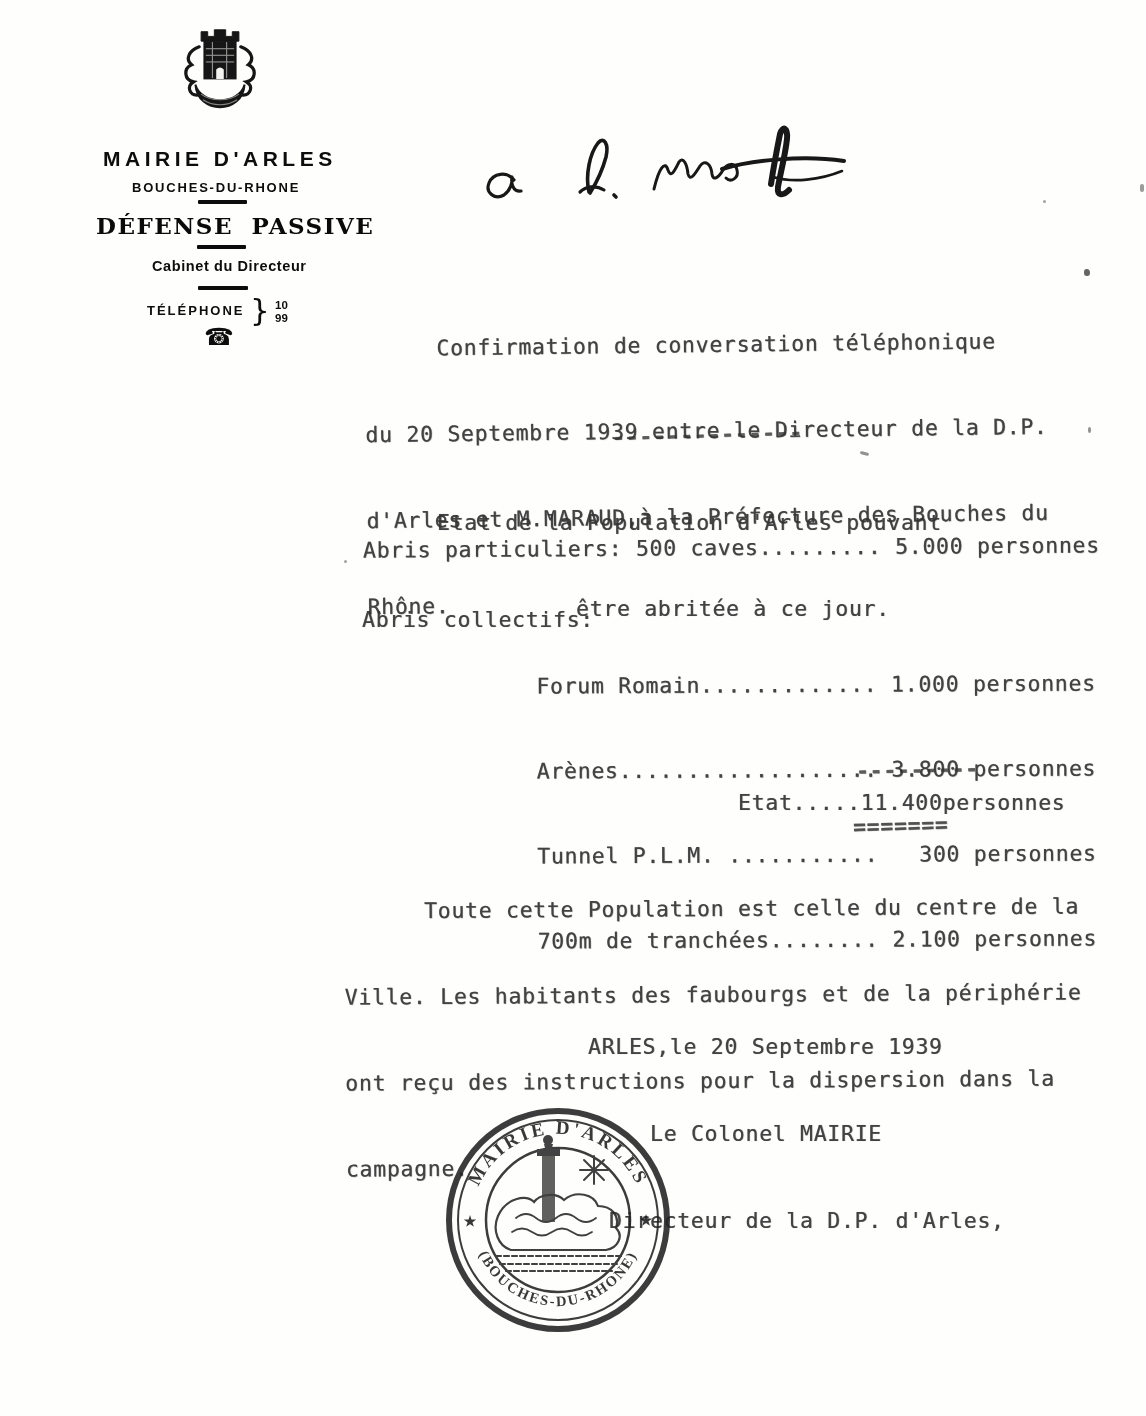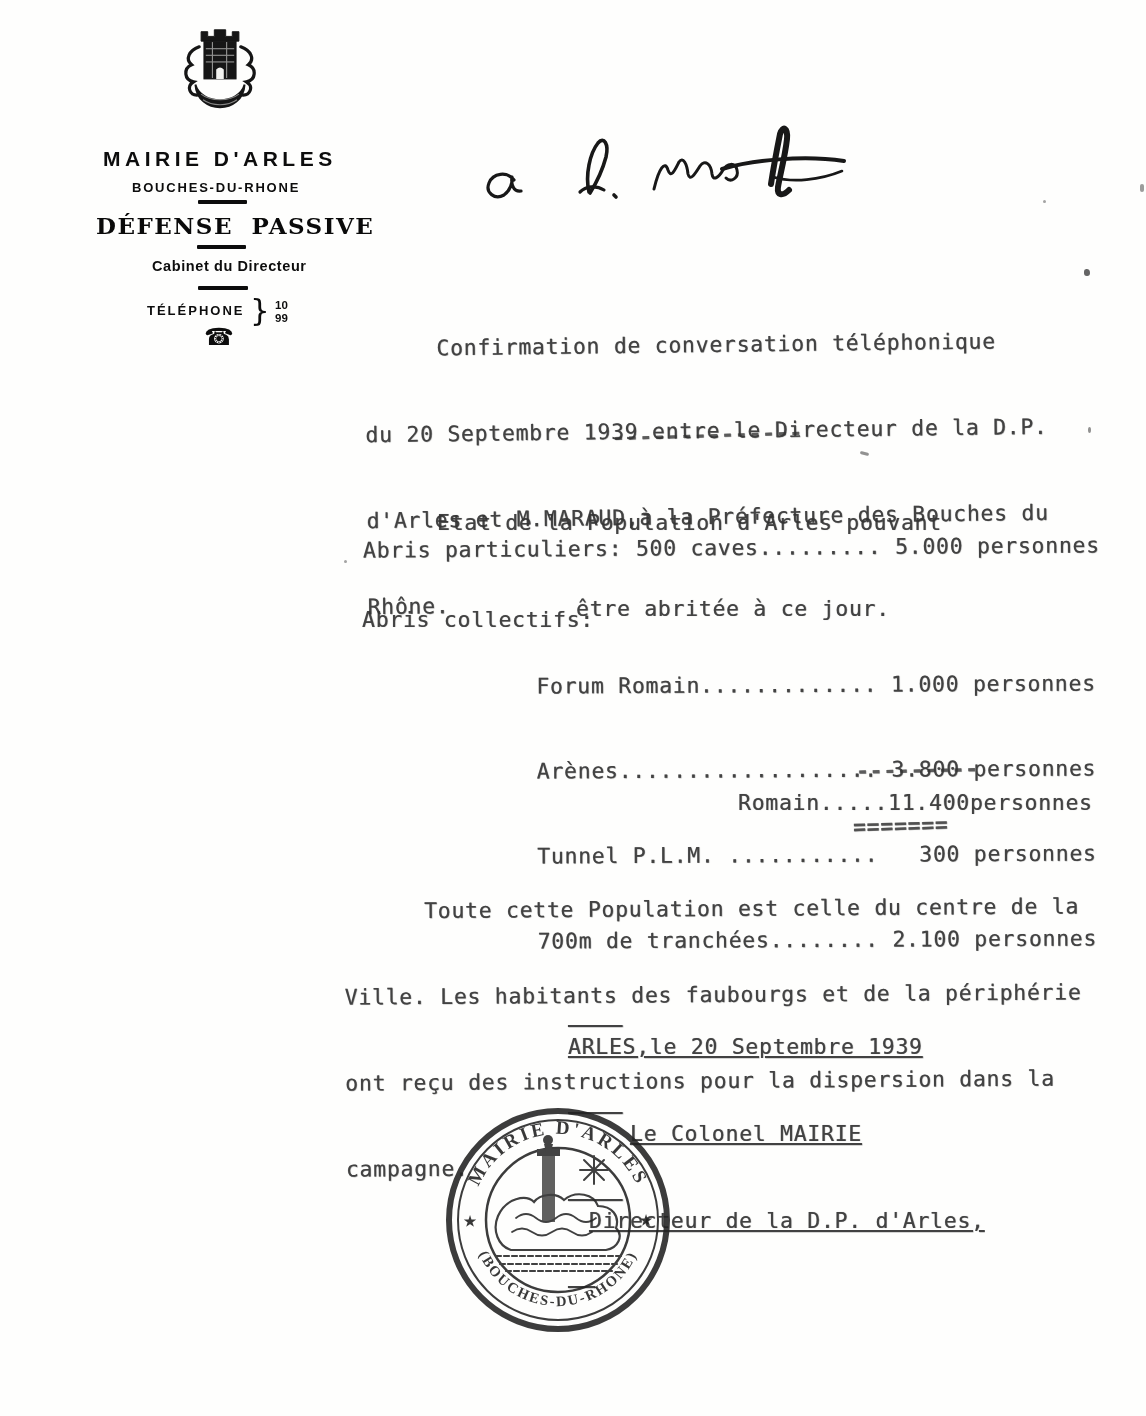--- a/index.html
+++ b/index.html
@@ -41,21 +41,21 @@
   .heading .ln2{margin-left:139px;}
   .abris-part{left:363px;top:530px;height:36px;line-height:36px;transform:rotate(-0.4deg);}
   .abris-coll{left:362px;top:574px;height:36px;line-height:36px;margin-top:28px;}
   .shelters{left:537px;top:617px;transform:rotate(-0.3deg);}
   .shelters .ln{height:35px;line-height:35px;}
   .col-rule{left:856px;top:757px;transform:rotate(-1.2deg);font-weight:bold;opacity:0.8;}
   .total{left:738px;top:786px;height:34px;line-height:34px;}
   .total-rule{left:853px;top:813px;transform:rotate(-1.5deg);font-weight:bold;opacity:0.85;}
   .para2{left:345px;top:841px;transform:rotate(-0.4deg);}
   .para2 .ln:first-child{text-indent:80px;}
-  .closing{left:568px;top:978px;text-decoration:underline;}
+  .closing{left:588px;top:978px;}
   .closing .ln{height:37px;line-height:37px;}
   .closing .ln2{margin-left:62px;}
   .closing .ln3{margin-left:21px;}
   
   .crest{position:absolute;left:172px;top:26px;}
   .handwriting{position:absolute;left:468px;top:112px;}
   .stamp{position:absolute;left:436px;top:1098px;opacity:0.88;}
   .stamp text{font-family:"Liberation Serif",serif;font-weight:bold;fill:#1d1d1d;}
   .speck{position:absolute;background:#4a4a4a;border-radius:50%;}
   .hidden-transcript{position:absolute;width:1px;height:1px;overflow:hidden;opacity:0;}
@@ -146,21 +146,21 @@
   <div class="tw abris-coll">Abris collectifs:</div>
 
   <div class="tw shelters">
     <div class="ln">Forum Romain............. 1.000 personnes</div>
     <div class="ln">Arènes................... 3.800 personnes</div>
     <div class="ln">Tunnel P.L.M. ...........   300 personnes</div>
     <div class="ln">700m de tranchées........ 2.100 personnes</div>
   </div>
 
   <div class="tw col-rule">---------</div>
-  <div class="tw total">Romain.....11.400personnes</div>
+  <div class="tw total">Etat.....11.400personnes</div>
   <div class="tw total-rule">=======</div>
 
   <div class="tw para2">
     <div class="ln">Toute cette Population est celle du centre de la</div>
     <div class="ln">Ville. Les habitants des faubourgs et de la périphérie</div>
     <div class="ln">ont reçu des instructions pour la dispersion dans la</div>
     <div class="ln">campagne.</div>
   </div>
 
   <div class="tw closing">

